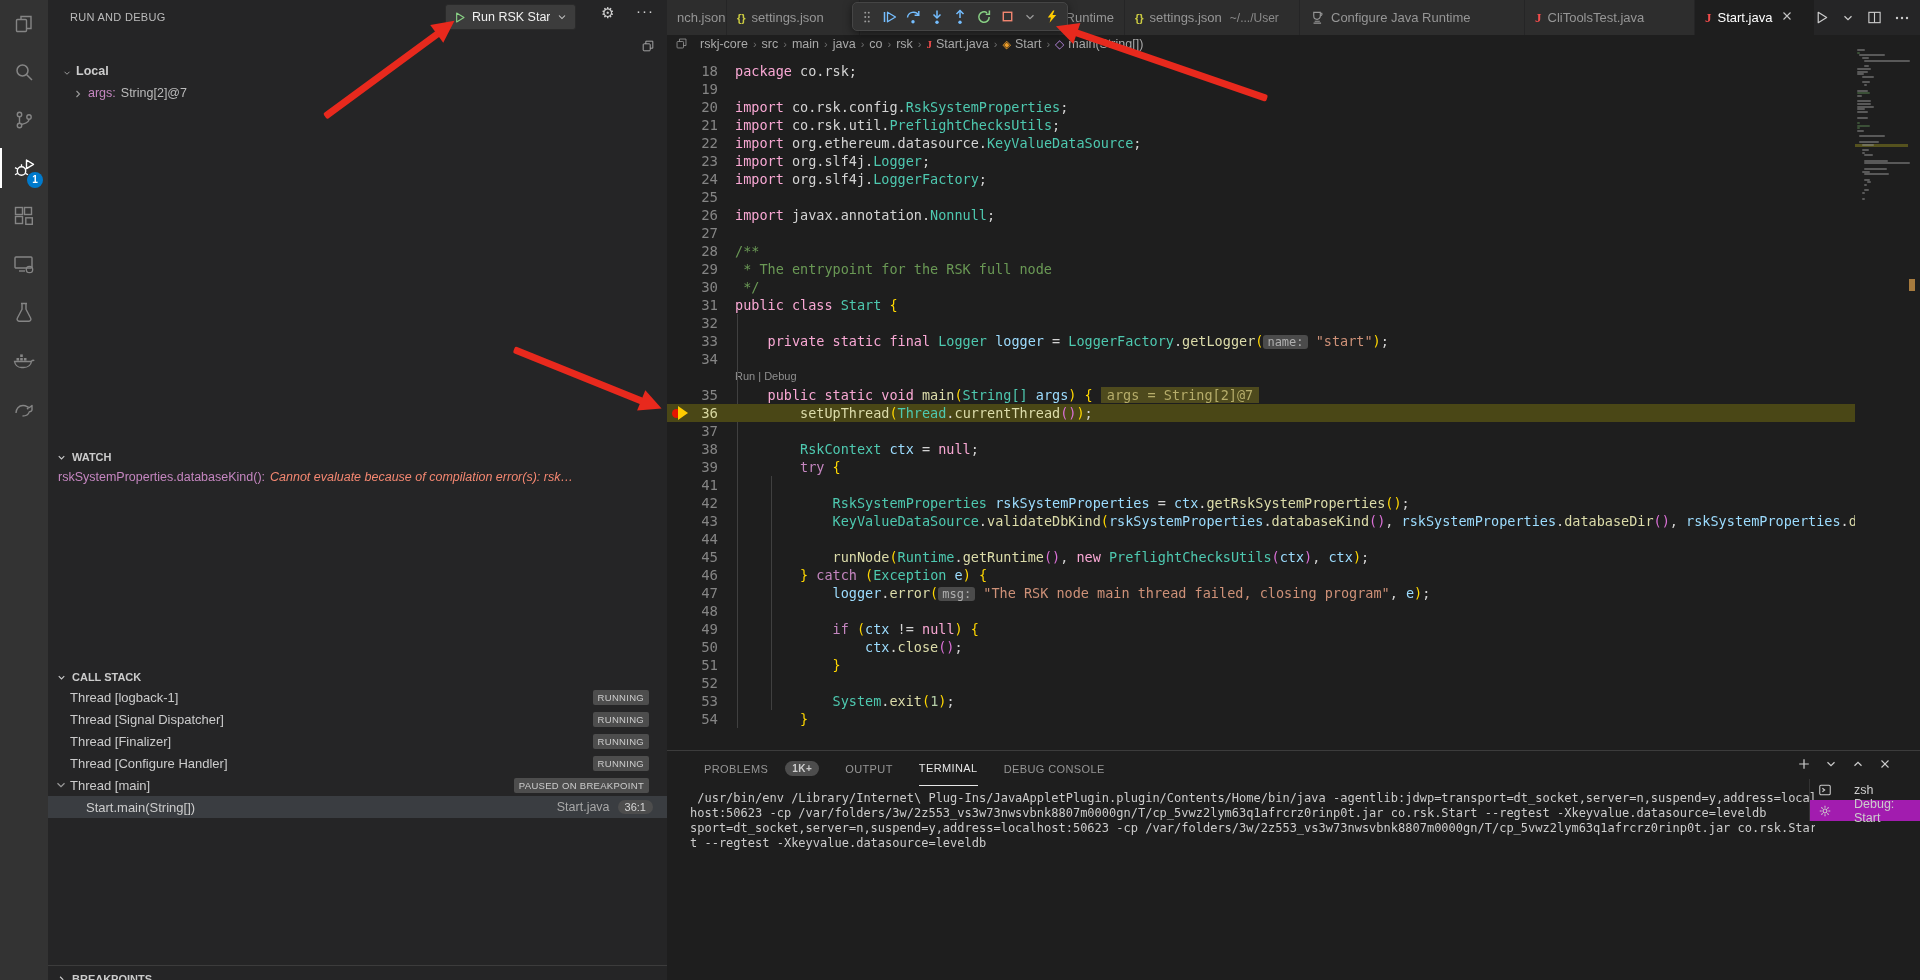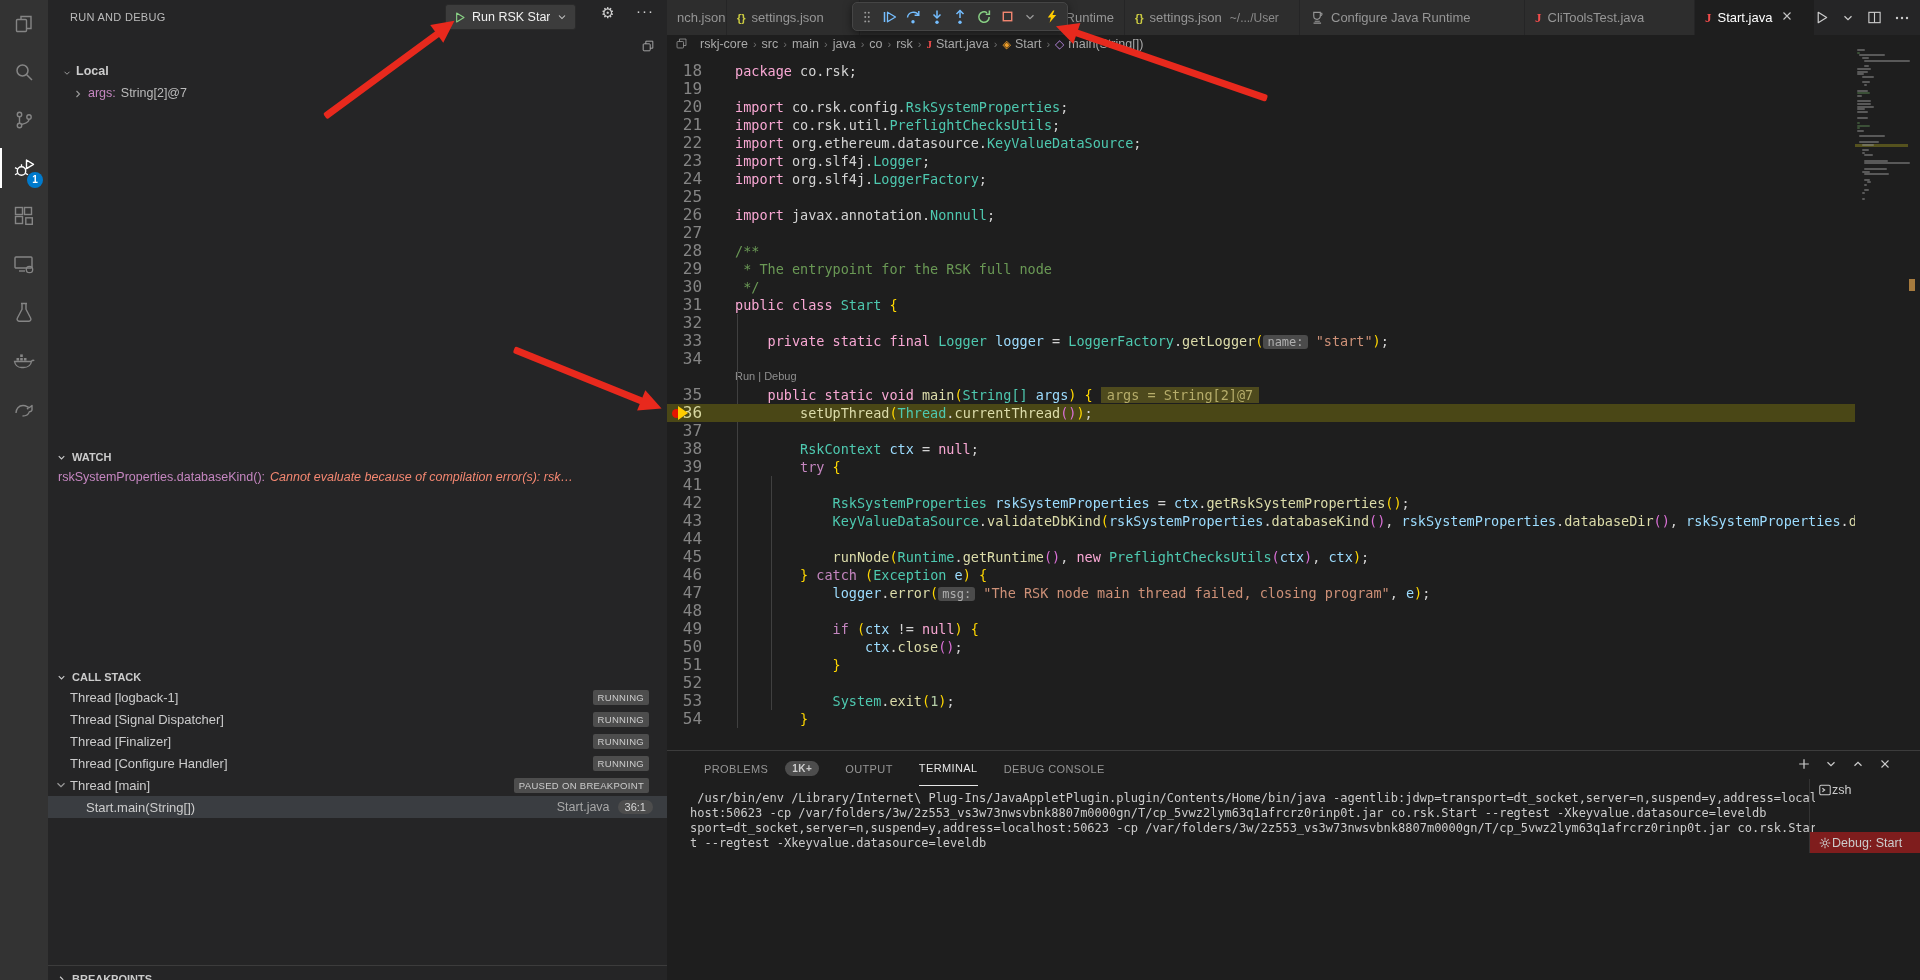--- a/index.html
+++ b/index.html
@@ -63,21 +63,21 @@
     font-size:12.5px;color:#a9a9a9;white-space:nowrap;overflow:hidden;}
   .bc-sep{color:#6e6e6e;font-size:11px;margin:0 2px;}
   .bc-item{display:flex;align-items:center;gap:4px;}
   .sym-class{color:#ee9d28;font-size:11px;}
   .sym-method{color:#b180d7;font-size:12px;}
   #bc-squares{position:absolute;left:8px;top:37px;color:#9a9a9a;}
 
   #code{position:absolute;left:0;top:53px;right:65px;bottom:0;overflow:hidden;
     font-family:"DejaVu Sans Mono",monospace;font-size:13.5px;line-height:18px;padding-top:9px;}
   .row{position:relative;height:18px;display:flex;}
-  .row .num{width:51px;text-align:center;color:#858585;font-size:16px;flex:none;}
+  .row .num{width:51px;text-align:right;color:#858585;font-size:14px;flex:none;}
   .row .txt{margin-left:17px;white-space:pre;}
   .row.cur{background:#4a4716;}
   .row.cur .num{color:#d7d7a0;}
   .lens{height:18px;margin-left:68px;color:#8f8f8f;font-size:11px;font-family:"Liberation Sans",sans-serif;line-height:16px;}
   .tk-k{color:#f9a8d4}.tk-c{color:#c586c0}.tk-t{color:#4ec9b0}.tk-f{color:#dcdcaa}.tk-v{color:#9cdcfe}
   .tk-s{color:#ce9178}.tk-m{color:#6a9955}.tk-w{color:#d4d4d4}.tk-n{color:#b5cea8}.tk-b1{color:#ffd700}.tk-b2{color:#da70d6}
   .tk-i{background:#4b4b4b;color:#aeaeae;border-radius:3px;padding:0 4px;font-size:12px;}
   .tk-d{background:#4e4a1d;color:#b6ad6a;padding:0 6px;}
   .bp{position:absolute;left:5px;top:2px;width:18px;height:14px;}
   .bp .dot{position:absolute;left:0;top:3px;width:9px;height:9px;background:#e51400;border-radius:50%;}
@@ -94,22 +94,22 @@
   #panel-tabs{position:absolute;left:37px;top:0;height:35px;display:flex;align-items:center;gap:26px;
     font-size:11px;letter-spacing:.4px;color:#969696;}
   .p-tab{display:flex;align-items:center;gap:17px;height:35px;box-sizing:border-box;}
   .p-tab.active{color:#e7e7e7;border-bottom:1px solid #e7e7e7;}
   .p-badge{background:#4d4d4d;color:#cccccc;border-radius:9px;padding:2px 7px;font-size:10px;font-weight:700;}
   #panel-actions{position:absolute;right:28px;top:6px;display:flex;gap:13px;color:#cccccc;align-items:center;}
   #term-out{position:absolute;left:23px;top:40px;width:1125px;font-family:"DejaVu Sans Mono",monospace;
     font-size:12px;line-height:15px;color:#cccccc;}
   #term-out div{white-space:pre;overflow:hidden;}
   #term-side{position:absolute;right:0;top:28px;width:110px;border-left:1px solid #333333;}
-  .ts-row{height:21px;display:flex;align-items:center;gap:0;padding-left:8px;font-size:12.5px;color:#cccccc;}
-  .ts-row.selected{background:#7f1d1d;margin-top:32px;}
+  .ts-row{height:21px;display:flex;align-items:center;gap:22px;padding-left:8px;font-size:12.5px;color:#cccccc;}
+  .ts-row.selected{background:#a21caf;}
 
   
   .arrow-line{position:absolute;height:7px;background:#e8291d;transform-origin:0 50%;z-index:99;border-radius:2px;}
   .arrow-line:after{content:"";position:absolute;right:-20px;top:-8px;width:0;height:0;
     border-left:22px solid #e8291d;border-top:11.5px solid transparent;border-bottom:11.5px solid transparent;}
 </style>
 </head>
 <body>
 
 <div id="app">

